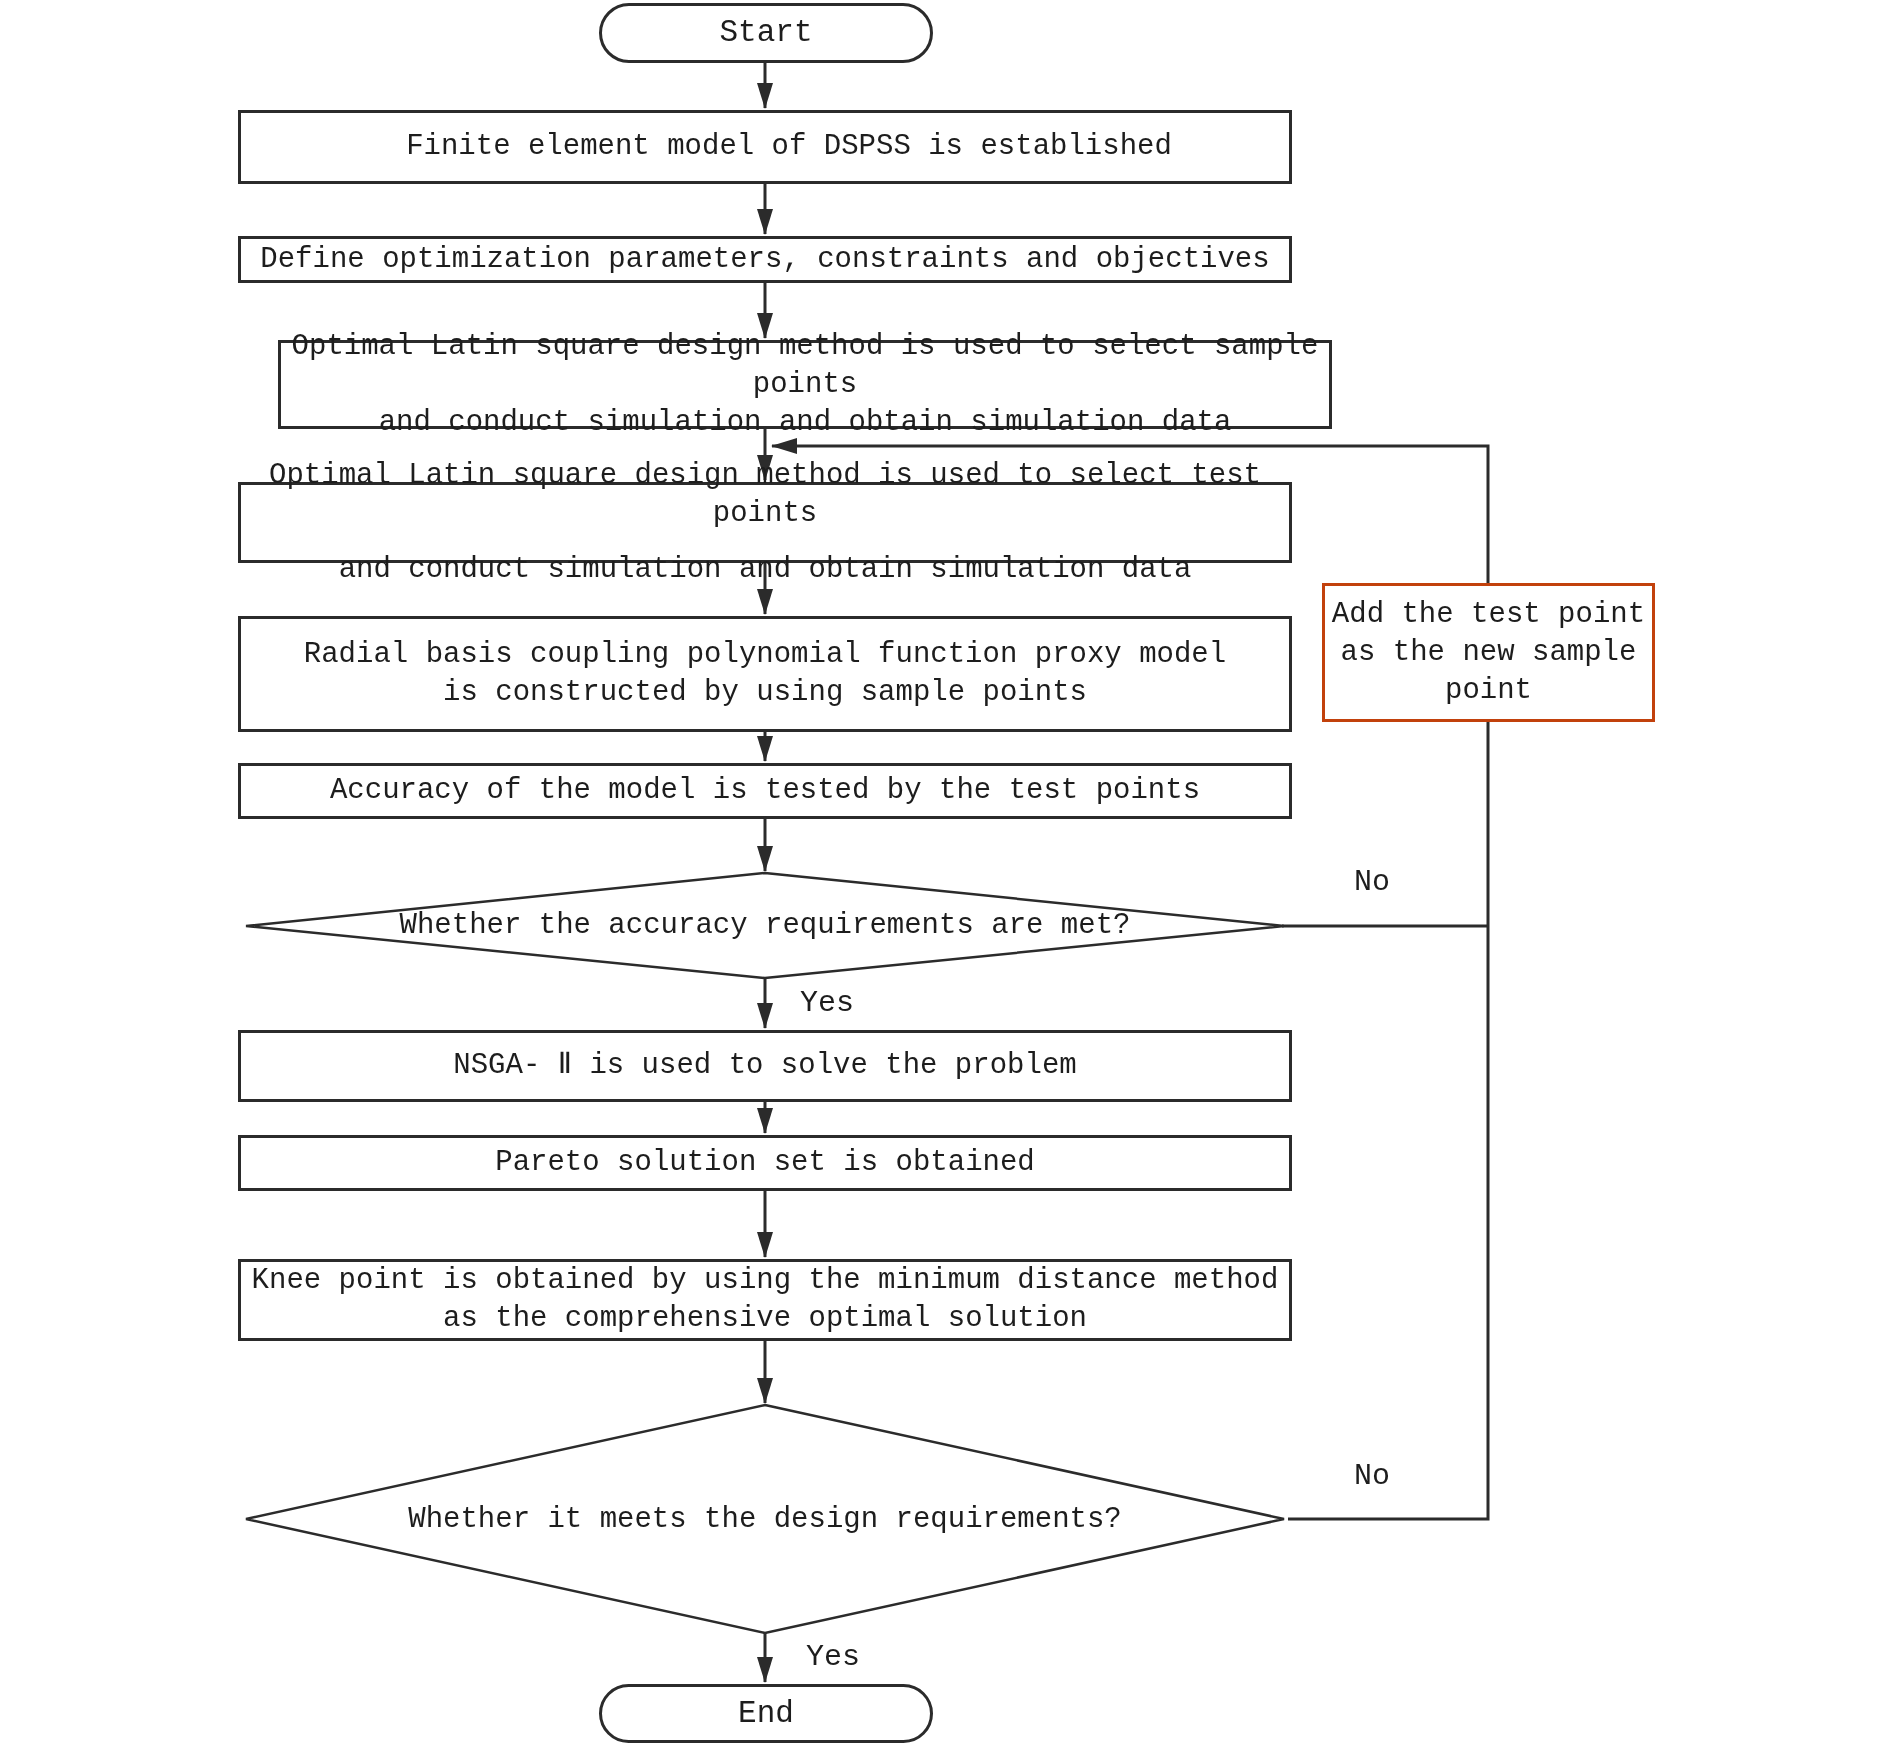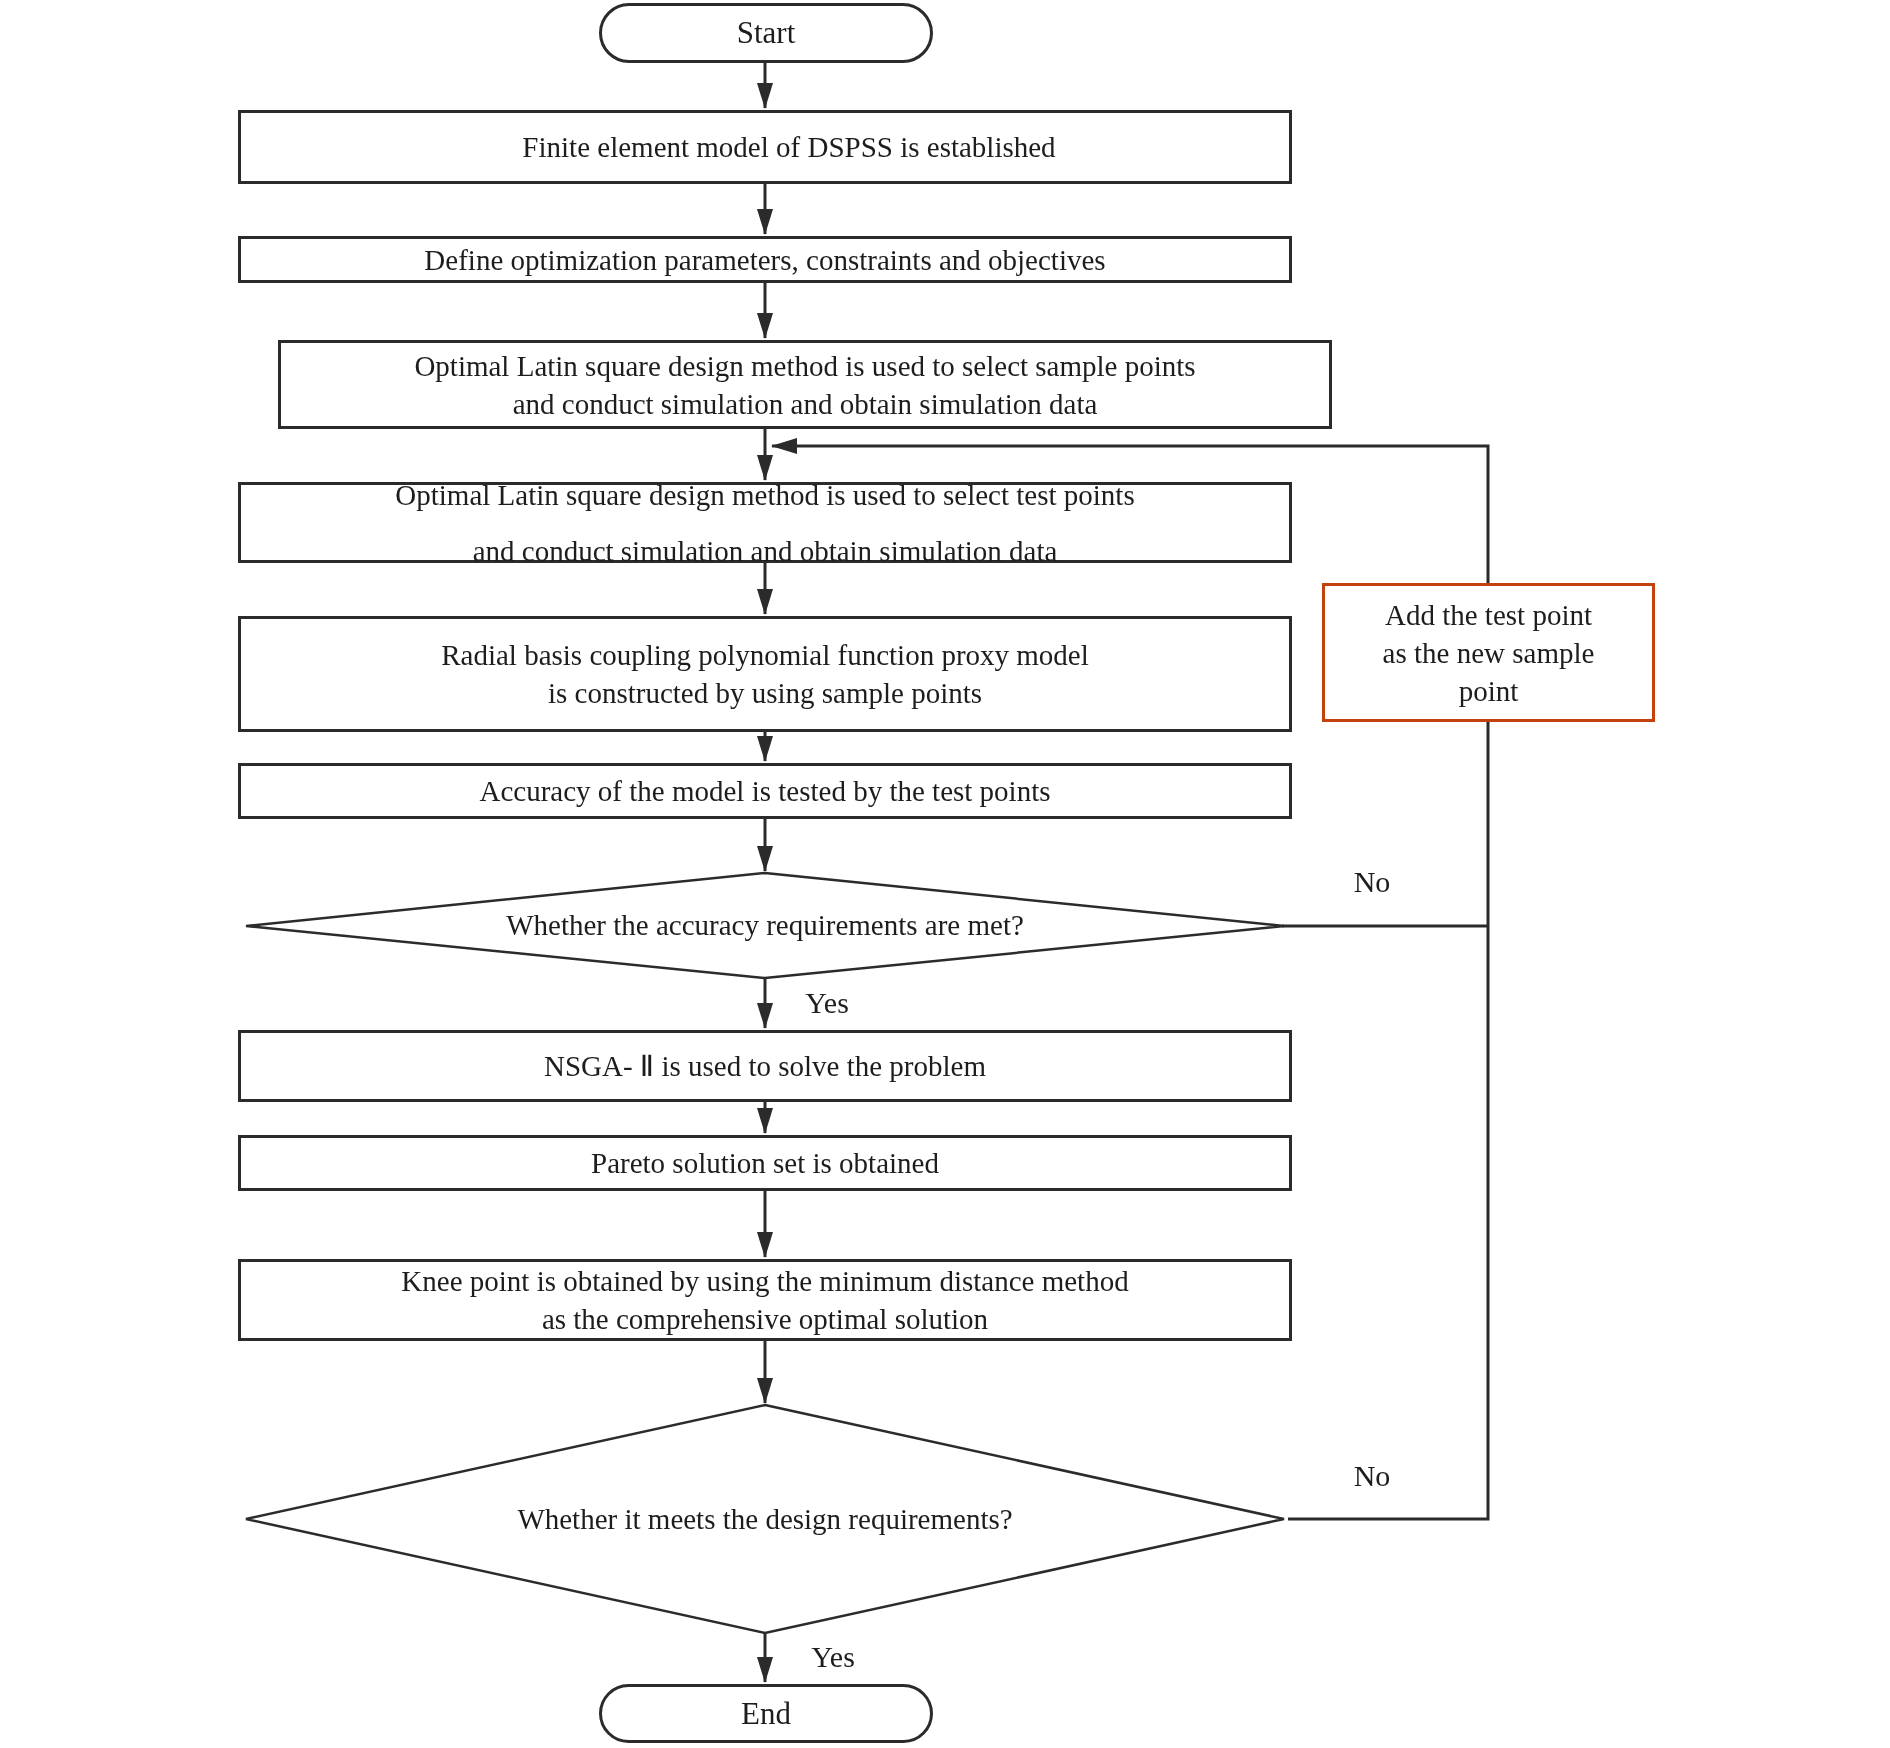--- a/index.html
+++ b/index.html
@@ -1,20 +1,20 @@
 <!DOCTYPE html>
 <html><head>
 <meta charset="utf-8">
 <style>
   html,body{margin:0;padding:0;background:#ffffff;}
   #canvas{
     position:relative;
     width:1890px;height:1748px;
     background:#ffffff;
-    font-family:Liberation Serif, serif;
+    font-family:Liberation Mono, monospace;
     color:#1d1d1d;
     overflow:hidden;
   }
   #wires{position:absolute;left:0;top:0;z-index:0;}
   .node{
     position:absolute;
     box-sizing:border-box;
     display:flex;flex-direction:column;
     align-items:center;justify-content:center;
     text-align:center;

